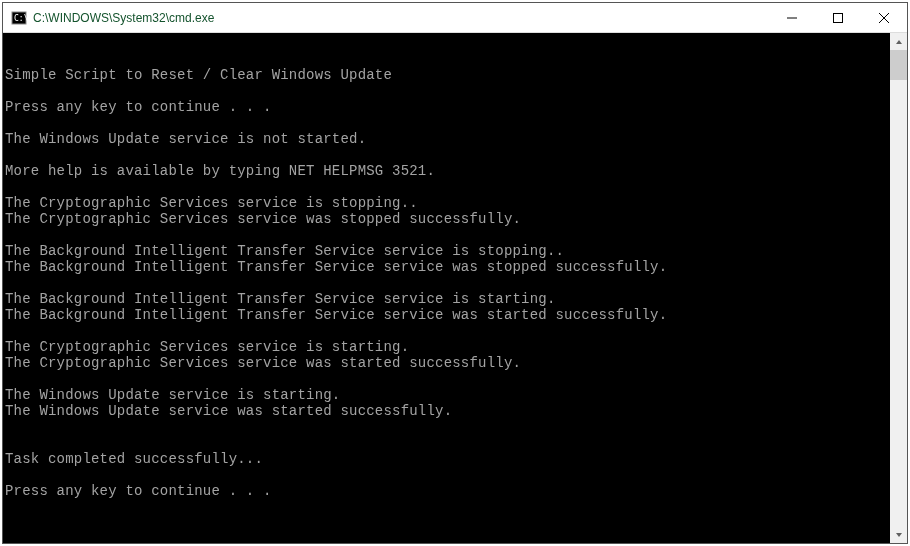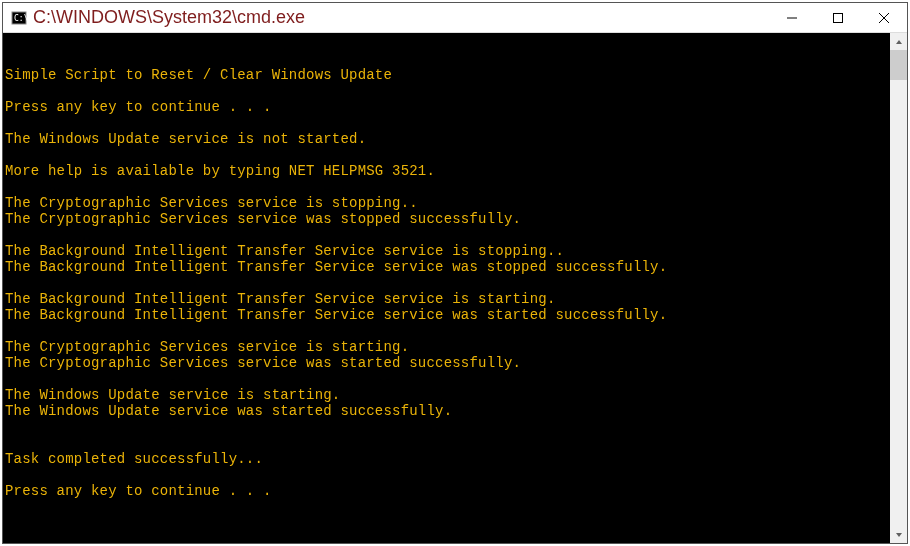--- a/index.html
+++ b/index.html
@@ -38,22 +38,22 @@
       display: flex;
       align-items: center;
       justify-content: center;
     }
     .titlebar-icon svg {
       width: 16px;
       height: 16px;
     }
     .titlebar-title {
       flex: 1;
-      font-size: 18px;
-      color: #7f1d1d;
+      font-size: 12px;
+      color: #14532d;
       white-space: nowrap;
       overflow: hidden;
     }
     .titlebar-controls {
       display: flex;
       height: 100%;
     }
     .titlebar-btn {
       width: 46px;
       height: 100%;
@@ -66,21 +66,21 @@
     .titlebar-btn svg {
       width: 10px;
       height: 10px;
       stroke: #000;
       stroke-width: 1;
       fill: none;
     }
     .console {
       flex: 1;
       background: #000;
-      color: #eab308;
+      color: #a3a3a3;
       font-family: "NSimSun", "SimSun", "Courier New", monospace;
       font-size: 14px;
       line-height: 16px;
       padding: 2px 0 8px 2px;
       position: relative;
       overflow: hidden;
       white-space: pre;
       letter-spacing: 0.2px;
     }
     .scrollbar {

